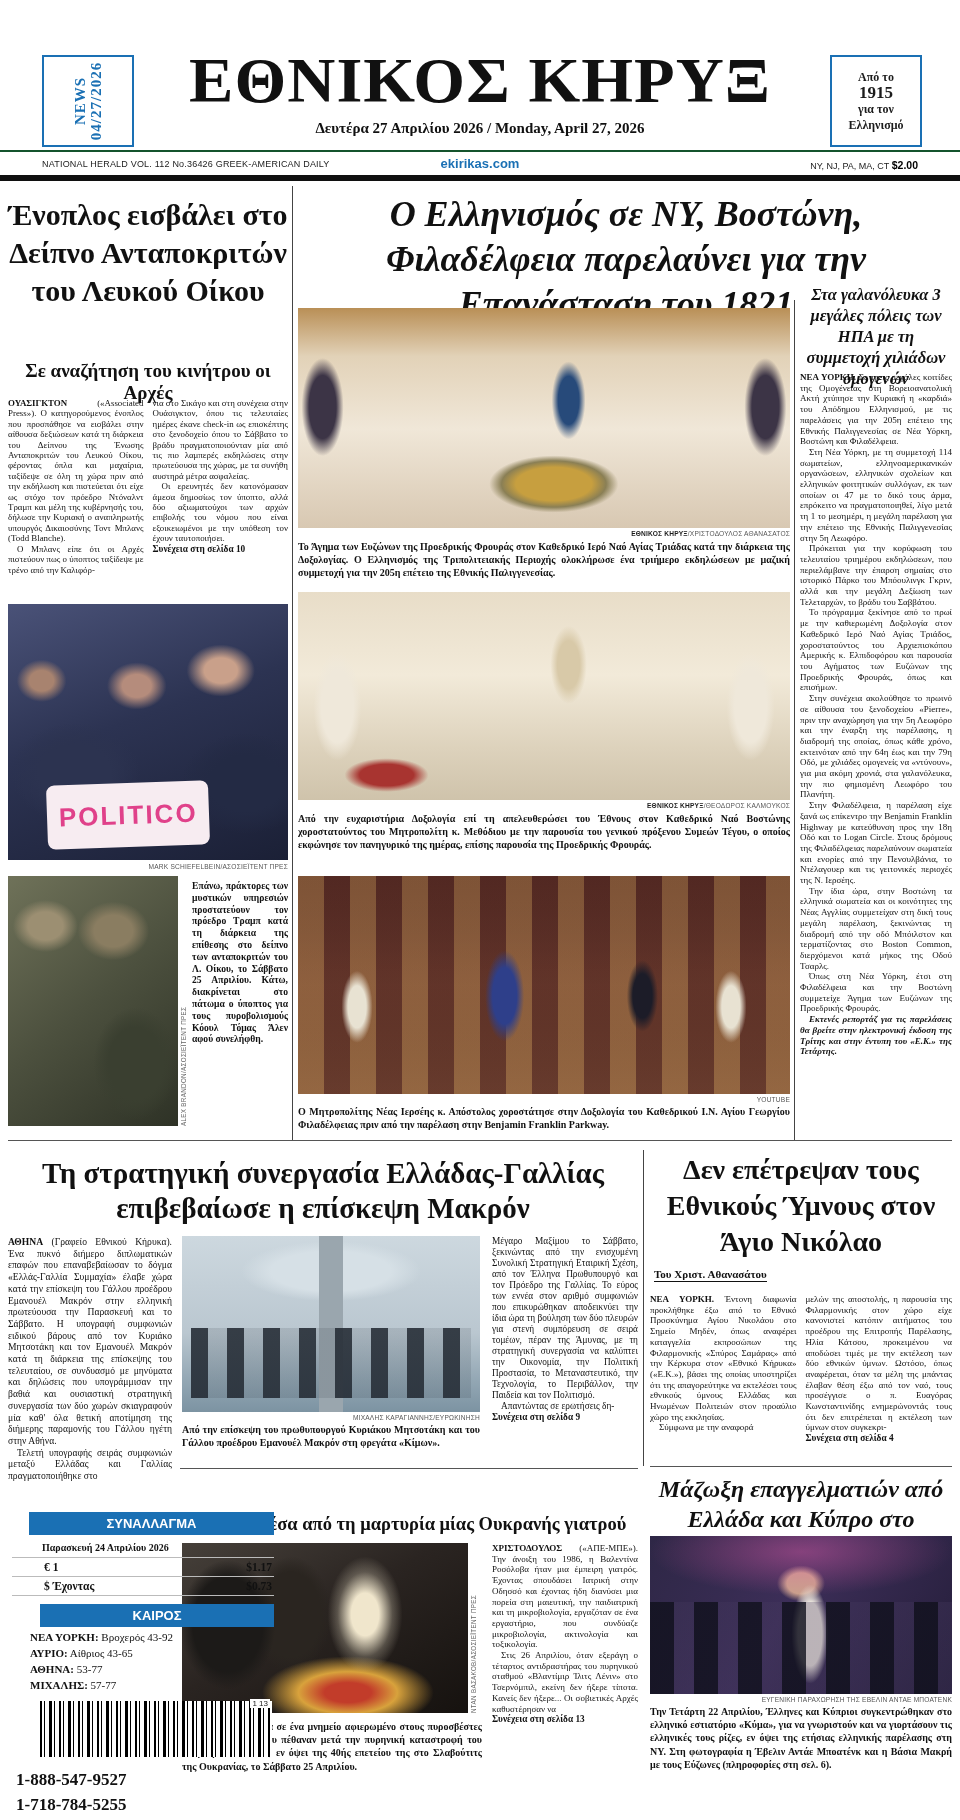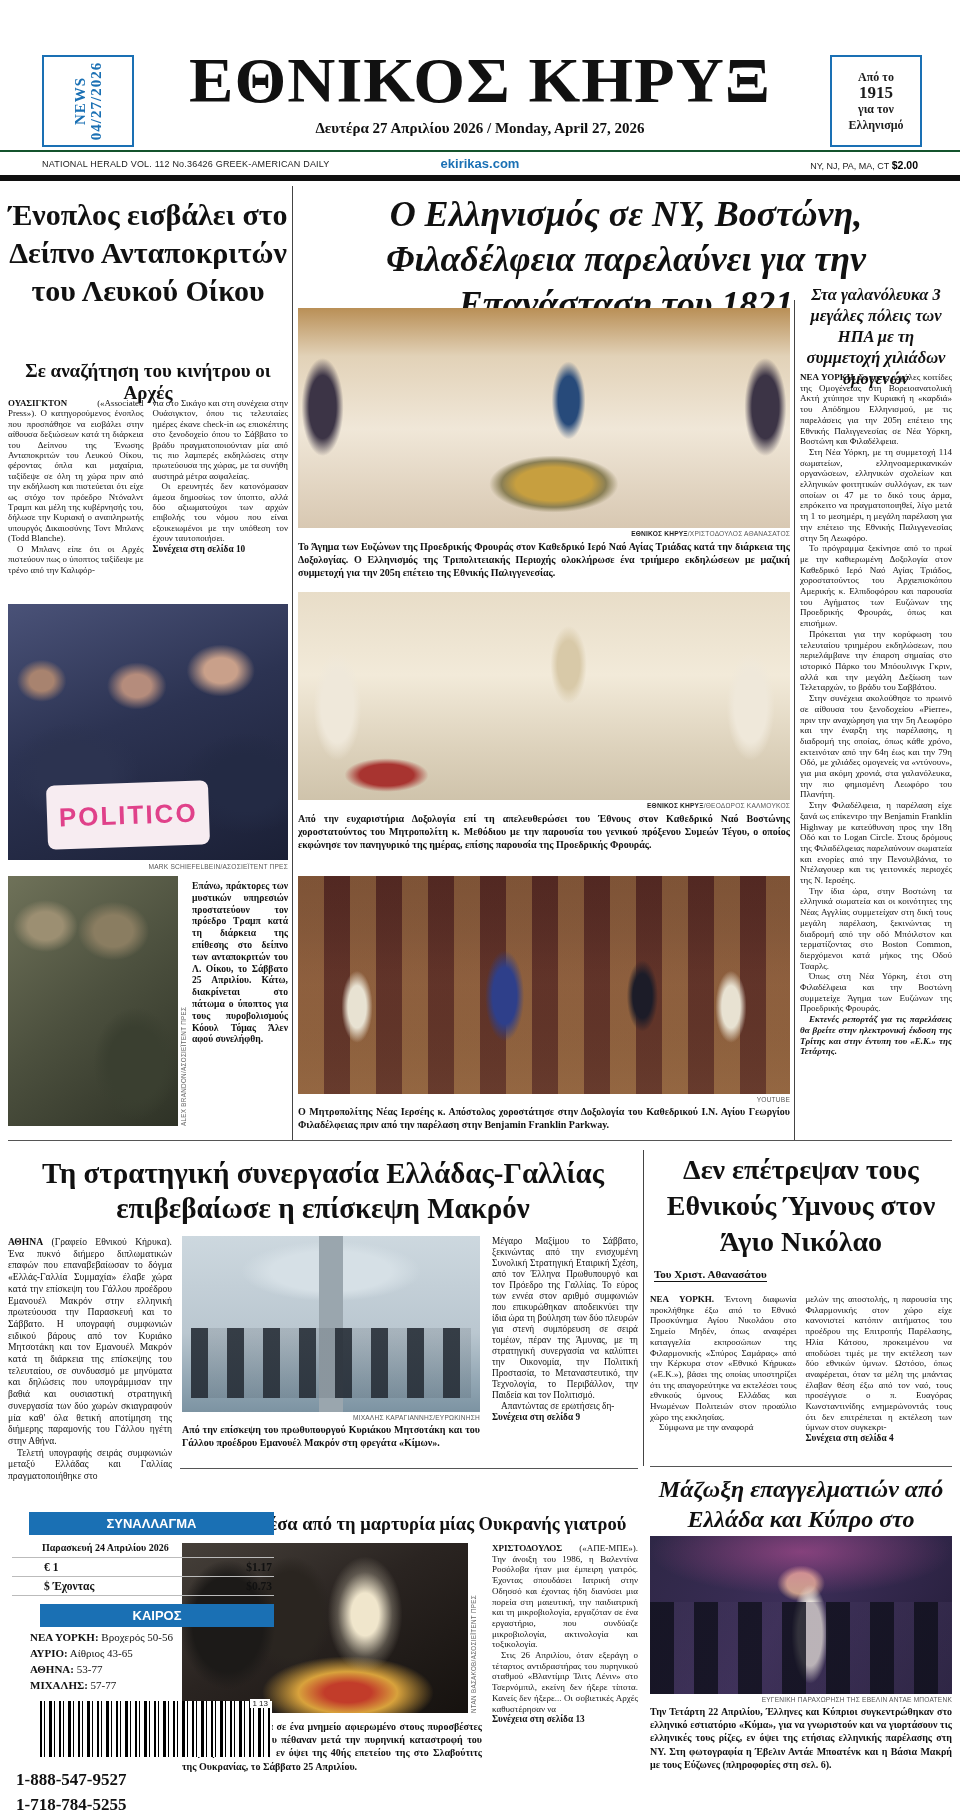--- a/index.html
+++ b/index.html
@@ -183,22 +183,22 @@
   <div class="abs credit" style="left:298px;top:802px;width:492px;"><b>ΕΘΝΙΚΟΣ ΚΗΡΥΞ</b><span>/ΘΕΟΔΩΡΟΣ ΚΑΛΜΟΥΚΟΣ</span></div>
   <div class="abs cap" style="left:298px;top:812px;width:492px;height:58px;overflow:hidden;">Από την ευχαριστήρια Δοξολογία επί τη απελευθερώσει του Έθνους στον Καθεδρικό Ναό Βοστώνης χοροστατούντος του Μητροπολίτη κ. Μεθόδιου με την παρουσία του γενικού πρόξενου Συμεών Τέγου, ο οποίος εκφώνησε τον πανηγυρικό της ημέρας, επίσης παρουσία της Προεδρικής Φρουράς.</div>
   <div class="abs photo ph-church3" style="left:298px;top:876px;width:492px;height:218px;"></div>
   <div class="abs credit" style="left:298px;top:1096px;width:492px;">YOUTUBE</div>
   <div class="abs cap" style="left:298px;top:1105px;width:492px;height:30px;overflow:hidden;">Ο Μητροπολίτης Νέας Ιερσέης κ. Απόστολος χοροστάτησε στην Δοξολογία του Καθεδρικού Ι.Ν. Αγίου Γεωργίου Φιλαδέλφειας πριν από την παρέλαση στην Benjamin Franklin Parkway.</div>
 
   <div class="abs hl ital" style="left:800px;top:284px;width:152px;font-size:16.5px;line-height:21px;">Στα γαλανόλευκα 3 μεγάλες πόλεις των ΗΠΑ με τη συμμετοχή χιλιάδων ομογενών</div>
   <div class="abs body" style="left:800px;top:372px;width:152px;height:762px;overflow:hidden;font-size:9px;line-height:10.7px;">
     <p><span class="city">ΝΕΑ ΥΟΡΚΗ.</span><span> Σε τρεις μεγάλες κοιτίδες της Ομογένειας στη Βορειοανατολική Ακτή χτύπησε την Κυριακή η «καρδιά» του Απόδημου Ελληνισμού, με τις παρελάσεις για την 205η επέτειο της Εθνικής Παλιγγενεσίας σε Νέα Υόρκη, Βοστώνη και Φιλαδέλφεια.</span></p>
     <p class="ind">Στη Νέα Υόρκη, με τη συμμετοχή 114 σωματείων, ελληνοαμερικανικών οργανώσεων, ελληνικών σχολείων και ελληνικών φοιτητικών συλλόγων, εκ των οποίων οι 47 με το δικό τους άρμα, επρόκειτο να πραγματοποιηθεί, λίγο μετά τη 1 το μεσημέρι, η μεγάλη παρέλαση για την επέτειο της Εθνικής Παλιγγενεσίας στην 5η Λεωφόρο.</p>
+    <p class="ind">Πρόκειται για την κορύφωση του τελευταίου τριημέρου εκδηλώσεων, που περιελάμβανε την έπαρση σημαίας στο ιστορικό Πάρκο του Μπόουλινγκ Γκριν, αλλά και την μεγάλη Δεξίωση των Τελεταρχών, το βράδυ του Σαββάτου.</p>
     <p class="ind">Το πρόγραμμα ξεκίνησε από το πρωί με την καθιερωμένη Δοξολογία στον Καθεδρικό Ιερό Ναό Αγίας Τριάδος, χοροστατούντος του Αρχιεπισκόπου Αμερικής κ. Ελπιδοφόρου και παρουσία του Αγήματος των Ευζώνων της Προεδρικής Φρουράς, όπως και επισήμων.</p>
-    <p class="ind">Πρόκειται για την κορύφωση του τελευταίου τριημέρου εκδηλώσεων, που περιελάμβανε την έπαρση σημαίας στο ιστορικό Πάρκο του Μπόουλινγκ Γκριν, αλλά και την μεγάλη Δεξίωση των Τελεταρχών, το βράδυ του Σαββάτου.</p>
     <p class="ind">Στην συνέχεια ακολούθησε το πρωινό σε αίθουσα του ξενοδοχείου «Pierre», πριν την αναχώρηση για την 5η Λεωφόρο και την έναρξη της παρέλασης, η διαδρομή της οποίας, όπως κάθε χρόνο, εκτεινόταν από την 64η έως και την 79η Οδό, με χιλιάδες ομογενείς να «ντύνουν», για μια ακόμη χρονιά, στα γαλανόλευκα, την πιο φημισμένη Λεωφόρο του Πλανήτη.</p>
     <p class="ind">Στην Φιλαδέλφεια, η παρέλαση είχε ξανά ως επίκεντρο την Benjamin Franklin Highway με κατεύθυνση προς την 18η Οδό και το Logan Circle. Στους δρόμους της Φιλαδέλφειας παρελαύνουν σωματεία και ενορίες από την Πενσυλβάνια, το Ντέλαγουερ και τις γειτονικές περιοχές της Ν. Ιερσέης.</p>
     <p class="ind">Την ίδια ώρα, στην Βοστώνη τα ελληνικά σωματεία και οι κοινότητες της Νέας Αγγλίας συμμετείχαν στη δική τους μεγάλη παρέλαση, ξεκινώντας τη διαδρομή από την οδό Μπόιλστον και τερματίζοντας στο Boston Common, διερχόμενοι κατά μήκος της Οδού Τσαρλς.</p>
     <p class="ind">Όπως στη Νέα Υόρκη, έτσι στη Φιλαδέλφεια και την Βοστώνη συμμετείχε Άγημα των Ευζώνων της Προεδρικής Φρουράς.</p>
     <p class="ind closing">Εκτενές ρεπορτάζ για τις παρελάσεις θα βρείτε στην ηλεκτρονική έκδοση της Τρίτης και στην έντυπη του «Ε.Κ.» της Τετάρτης.</p>
   </div>
 
   <div class="abs hl" style="left:20px;top:1156px;width:606px;font-size:29px;line-height:35px;">Τη στρατηγική συνεργασία Ελλάδας-Γαλλίας επιβεβαίωσε η επίσκεψη Μακρόν</div>
   <div class="abs body" style="left:8px;top:1236px;width:164px;height:282px;overflow:hidden;font-size:9.6px;line-height:11.7px;">
     <p><span class="city">ΑΘΗΝΑ</span><span> (Γραφείο Εθνικού Κήρυκα). Ένα πυκνό διήμερο διπλωματικών επαφών που επαναβεβαίωσαν το δόγμα «Ελλάς-Γαλλία Συμμαχία» έλαβε χώρα κατά την επίσκεψη του Γάλλου προέδρου Εμανουέλ Μακρόν στην ελληνική πρωτεύουσα την Παρασκευή και το Σάββατο. Η υπογραφή συμφωνιών ειδικού βάρους από τον Κυριάκο Μητσοτάκη και τον Εμανουέλ Μακρόν κατά τη διάρκεια της επίσκεψης του τελευταίου, σε συνδυασμό με μηνύματα και δηλώσεις που υπογράμμισαν την βαθιά και ουσιαστική στρατηγική συνεργασία των δύο χωρών σκιαγραφούν μία καθ' όλα θετική αποτίμηση της διήμερης παραμονής του Γάλλου ηγέτη στην Αθήνα.</span></p>
@@ -250,21 +250,21 @@
     <div class="sb-date">Παρασκευή 24 Απριλίου 2026</div>
     <div class="sb-row">
       <span>€ 1</span>
       <span>$1.17</span>
     </div>
     <div class="sb-row" style="border-bottom:1px solid #bbb;">
       <span>$ Έχοντας</span>
       <span>$0.73</span>
     </div>
     <div class="bluebar" style="margin:8px 0 2px 28px;">ΚΑΙΡΟΣ</div>
-    <div class="wx-row"><b>ΝΕΑ ΥΟΡΚΗ:</b><span> Βροχερός 50-56</span></div>
+    <div class="wx-row"><b>ΝΕΑ ΥΟΡΚΗ:</b><span> Βροχερός 43-92</span></div>
     <div class="wx-row"><b>ΑΥΡΙΟ:</b><span> Αίθριος 43-65</span></div>
     <div class="wx-row"><b>ΑΘΗΝΑ:</b><span> 53-77</span></div>
     <div class="wx-row"><b>ΜΙΧΑΛΗΣ:</b><span> 57-77</span></div>
     <div class="barcode">
       <span class="lbl">1 13</span>
     </div>
     <div class="phone" style="margin-top:10px;">1-888-547-9527</div>
     <div class="phone">1-718-784-5255</div>
 
   </div>

